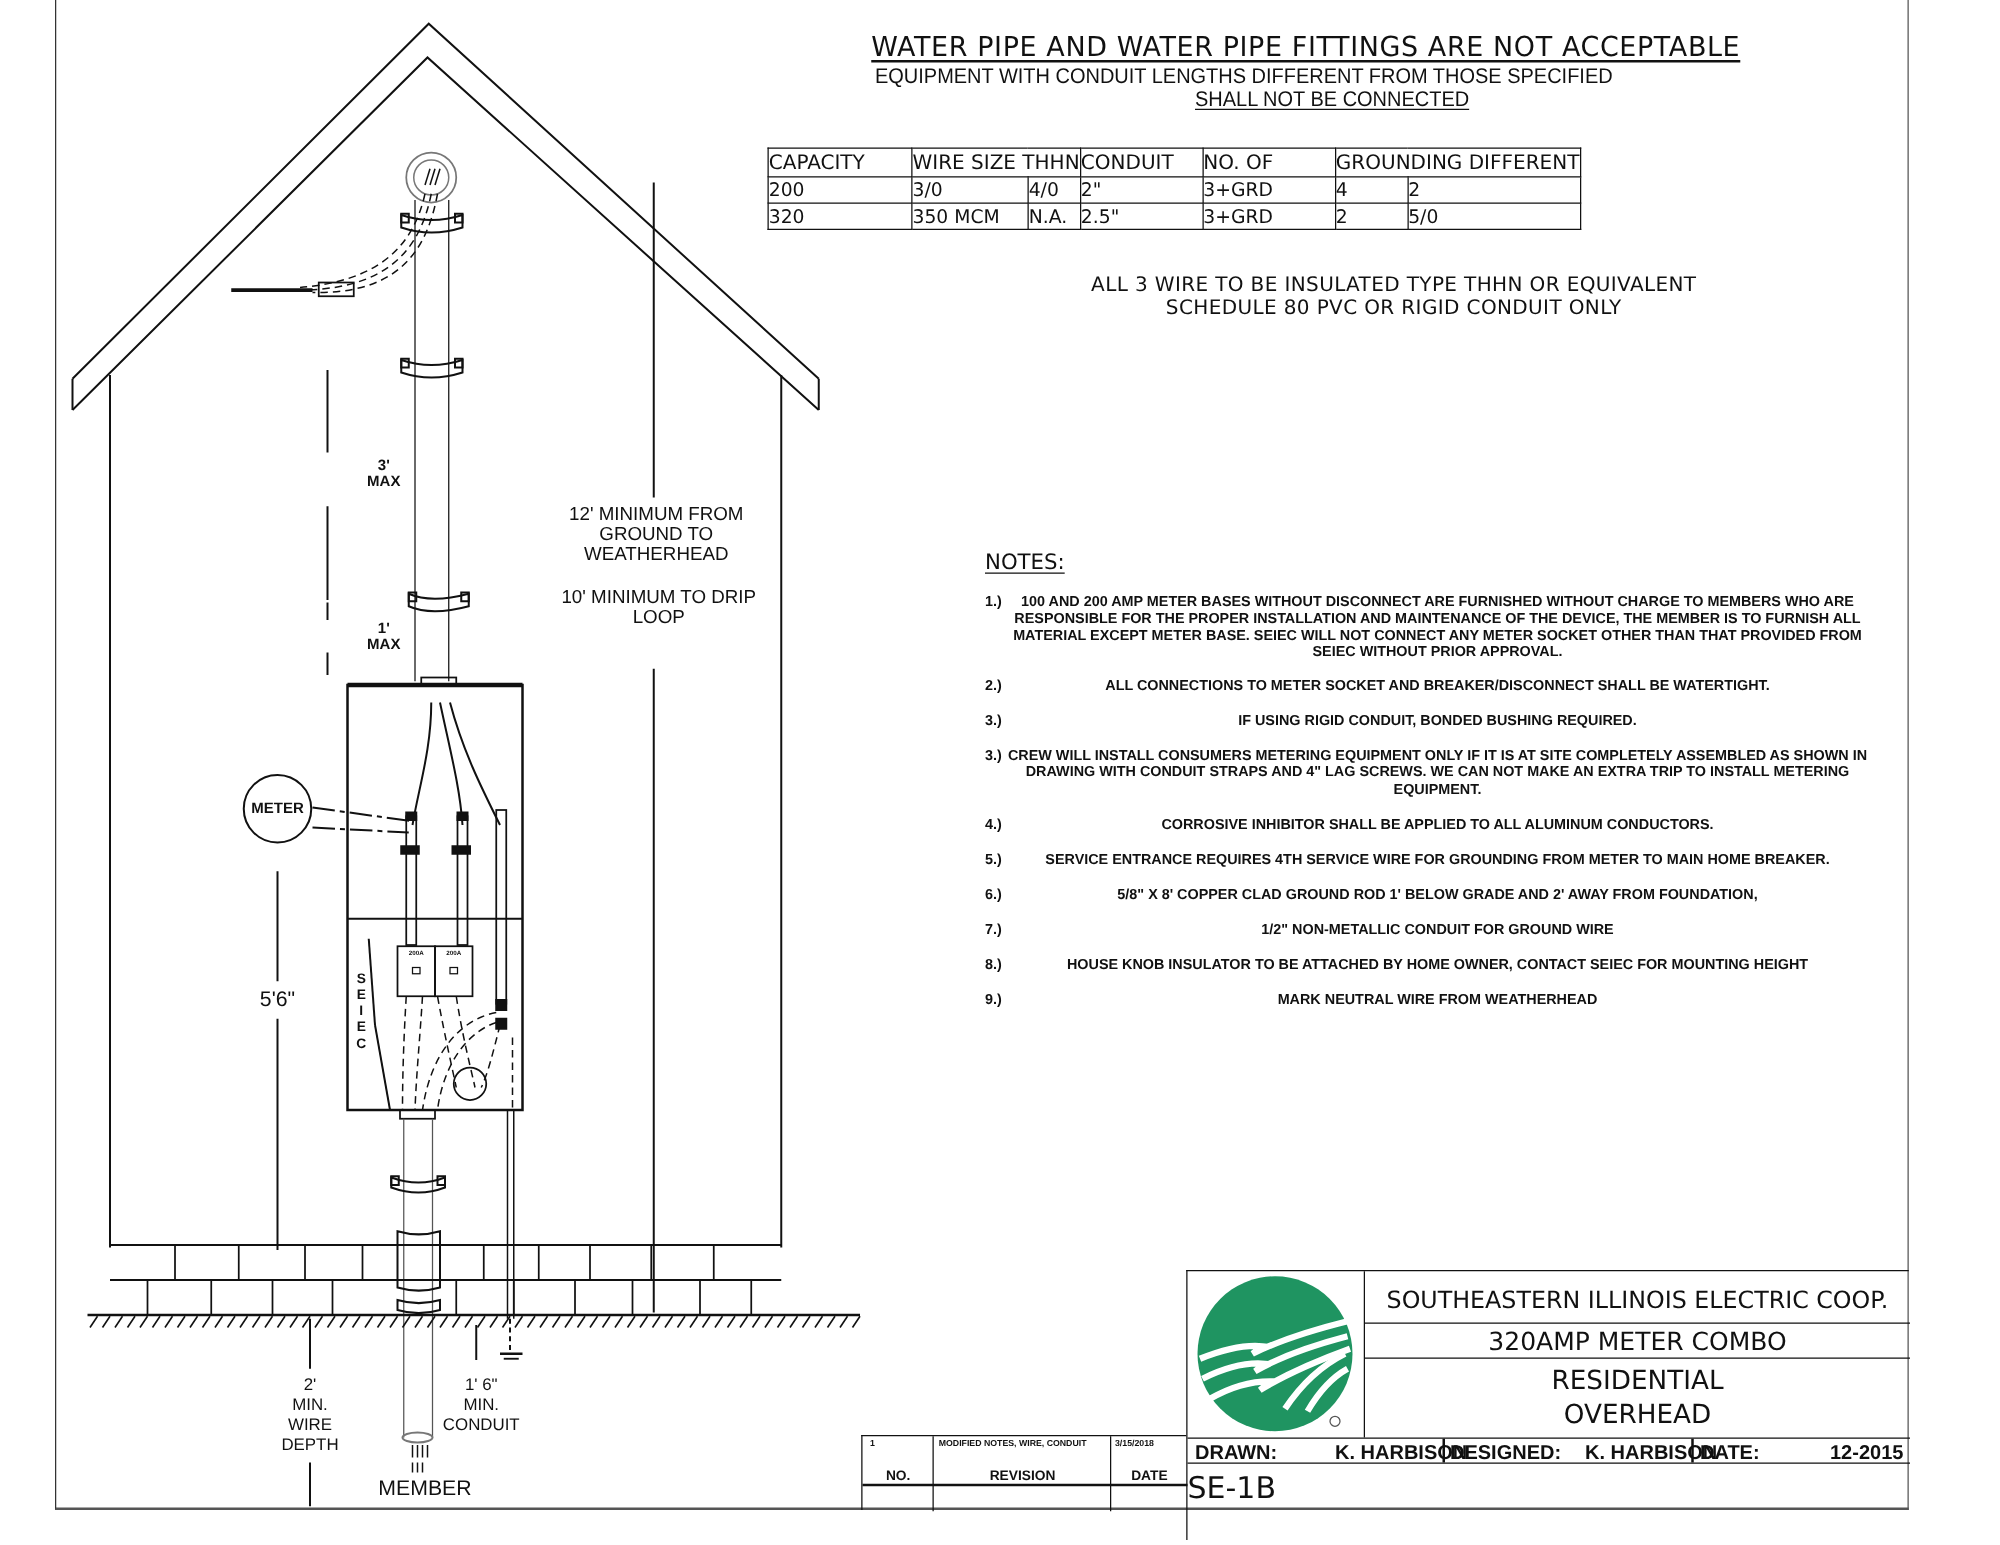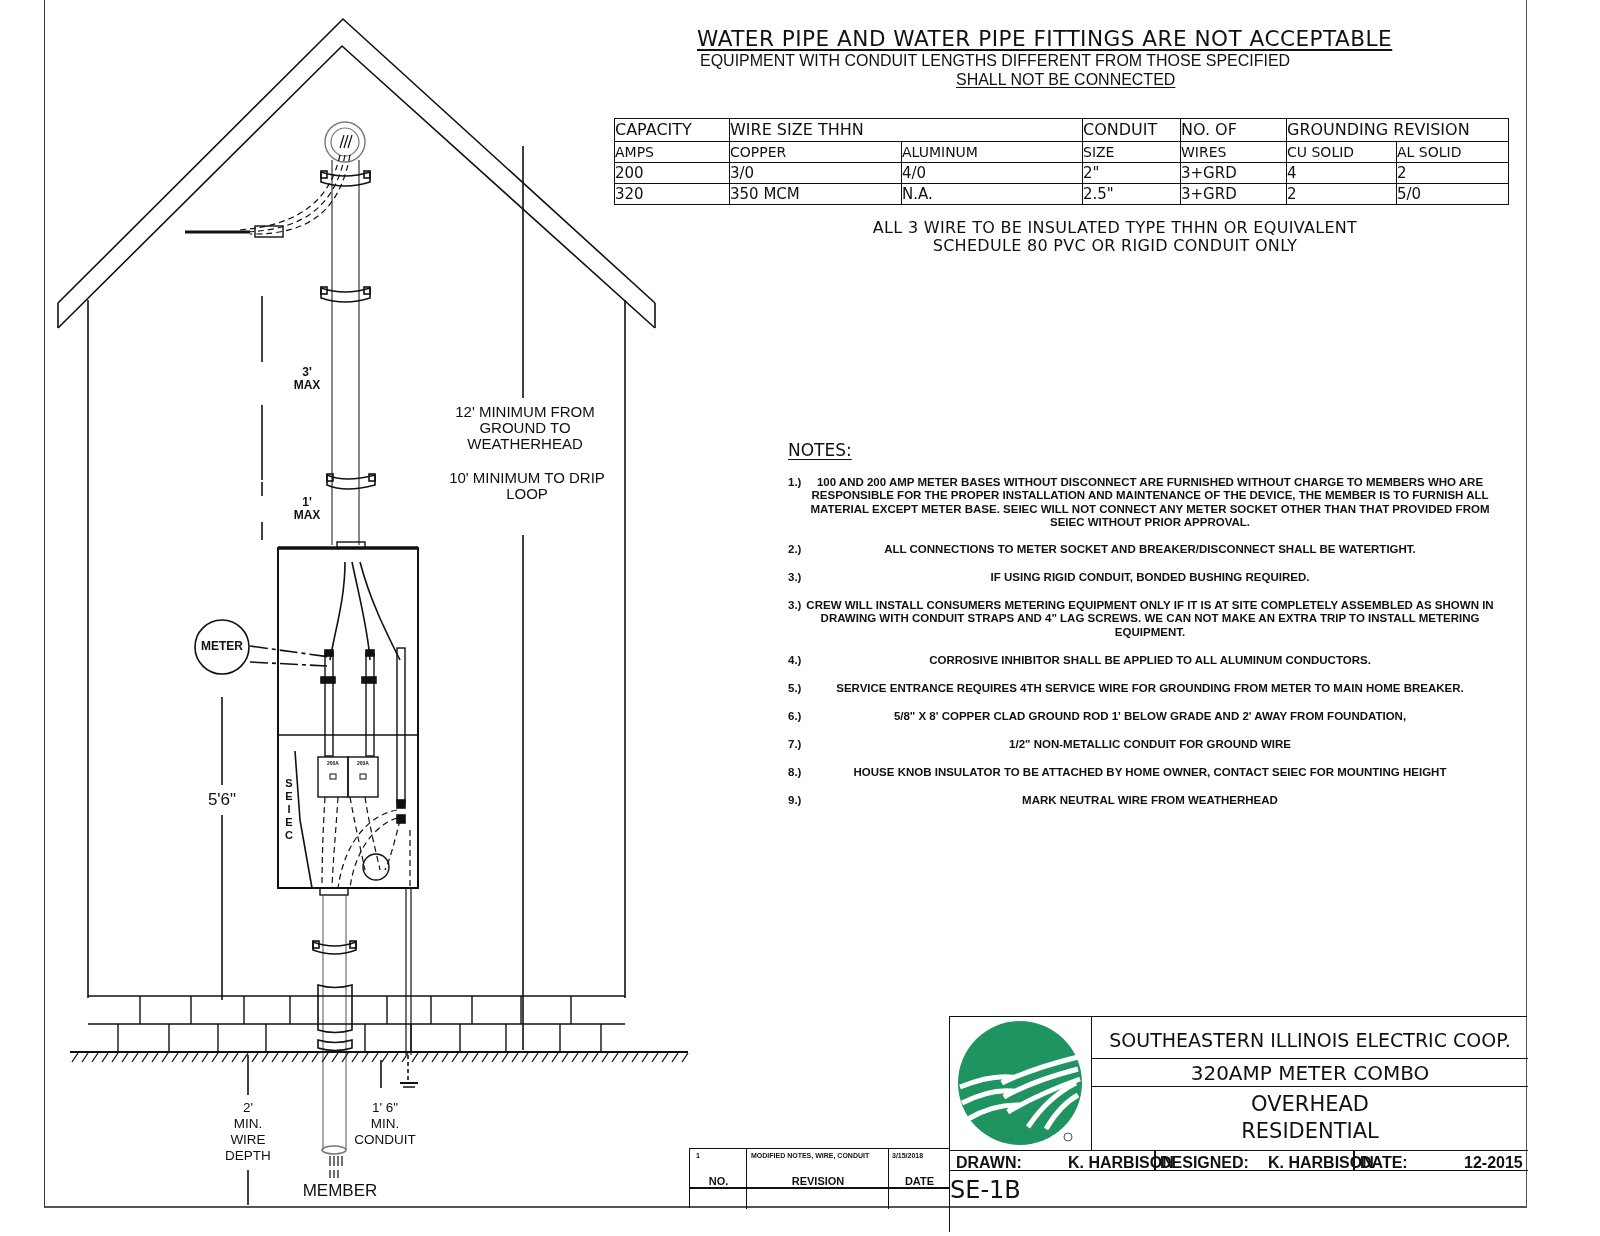--- a/index.html
+++ b/index.html
@@ -273,30 +273,21 @@
 <div class="t hdr2 cond">EQUIPMENT WITH CONDUIT LENGTHS DIFFERENT FROM THOSE SPECIFIED</div>
 <div class="t hdr3 cond">SHALL NOT BE CONNECTED</div>
 
 <table class="spec">
   <tbody>
       <tr class="h1">
     <td style="width:114px">CAPACITY</td>
     <td colspan="2">WIRE SIZE THHN</td>
     <td style="width:97px">CONDUIT</td>
     <td style="width:105px">NO. OF</td>
-    <td colspan="2">GROUNDING REVISION</td>
-  </tr>
-  <tr class="h2">
-    <td>AMPS</td>
-    <td style="width:171px">COPPER</td>
-    <td style="width:180px">ALUMINUM</td>
-    <td>SIZE</td>
-    <td>WIRES</td>
-    <td style="width:109px">CU SOLID</td>
-    <td style="width:111px">AL SOLID</td>
+    <td colspan="2">GROUNDING DIFFERENT</td>
   </tr>
   <tr class="d">
     <td>200</td>
     <td>3/0</td>
     <td>4/0</td>
     <td>2"</td>
     <td>3+GRD</td>
     <td>4</td>
     <td>2</td>
   </tr>
@@ -420,22 +411,22 @@
         <path d="M18,102 Q42,88 66,88 L58,95 Q86,78 130,62"></path>
         <path d="M78,110 Q98,80 126,66"></path>
         <path d="M96,112 Q110,88 128,78"></path>
       </g>
       <circle cx="118" cy="120" r="4" fill="none" stroke="#555" stroke-width="1"></circle>
     </svg>
   </div>
   <div class="tb-row" style="top:0; height:42px; padding-top:12px; font-size:19px">SOUTHEASTERN ILLINOIS ELECTRIC COOP.</div>
   <div class="tb-row" style="top:42px; height:28px; font-size:20px; line-height:28px">320AMP METER COMBO</div>
   <div class="tb-row" style="top:70px; height:63px; font-size:21px; line-height:27px; border-bottom:none; padding-top:4px">
+    <div>RESIDENTIAL</div>
     <div>OVERHEAD</div>
-    <div>RESIDENTIAL</div>
   </div>
   <div class="tb-info">
     <span style="left:6px">DRAWN:</span>
     <span style="left:118px">K. HARBISON</span>
     <div class="div" style="left:204px"></div>
     <span style="left:210px">DESIGNED:</span>
     <span style="left:318px">K. HARBISON</span>
     <div class="div" style="left:403px"></div>
     <span style="left:410px">DATE:</span>
     <span style="left:514px">12-2015</span>

